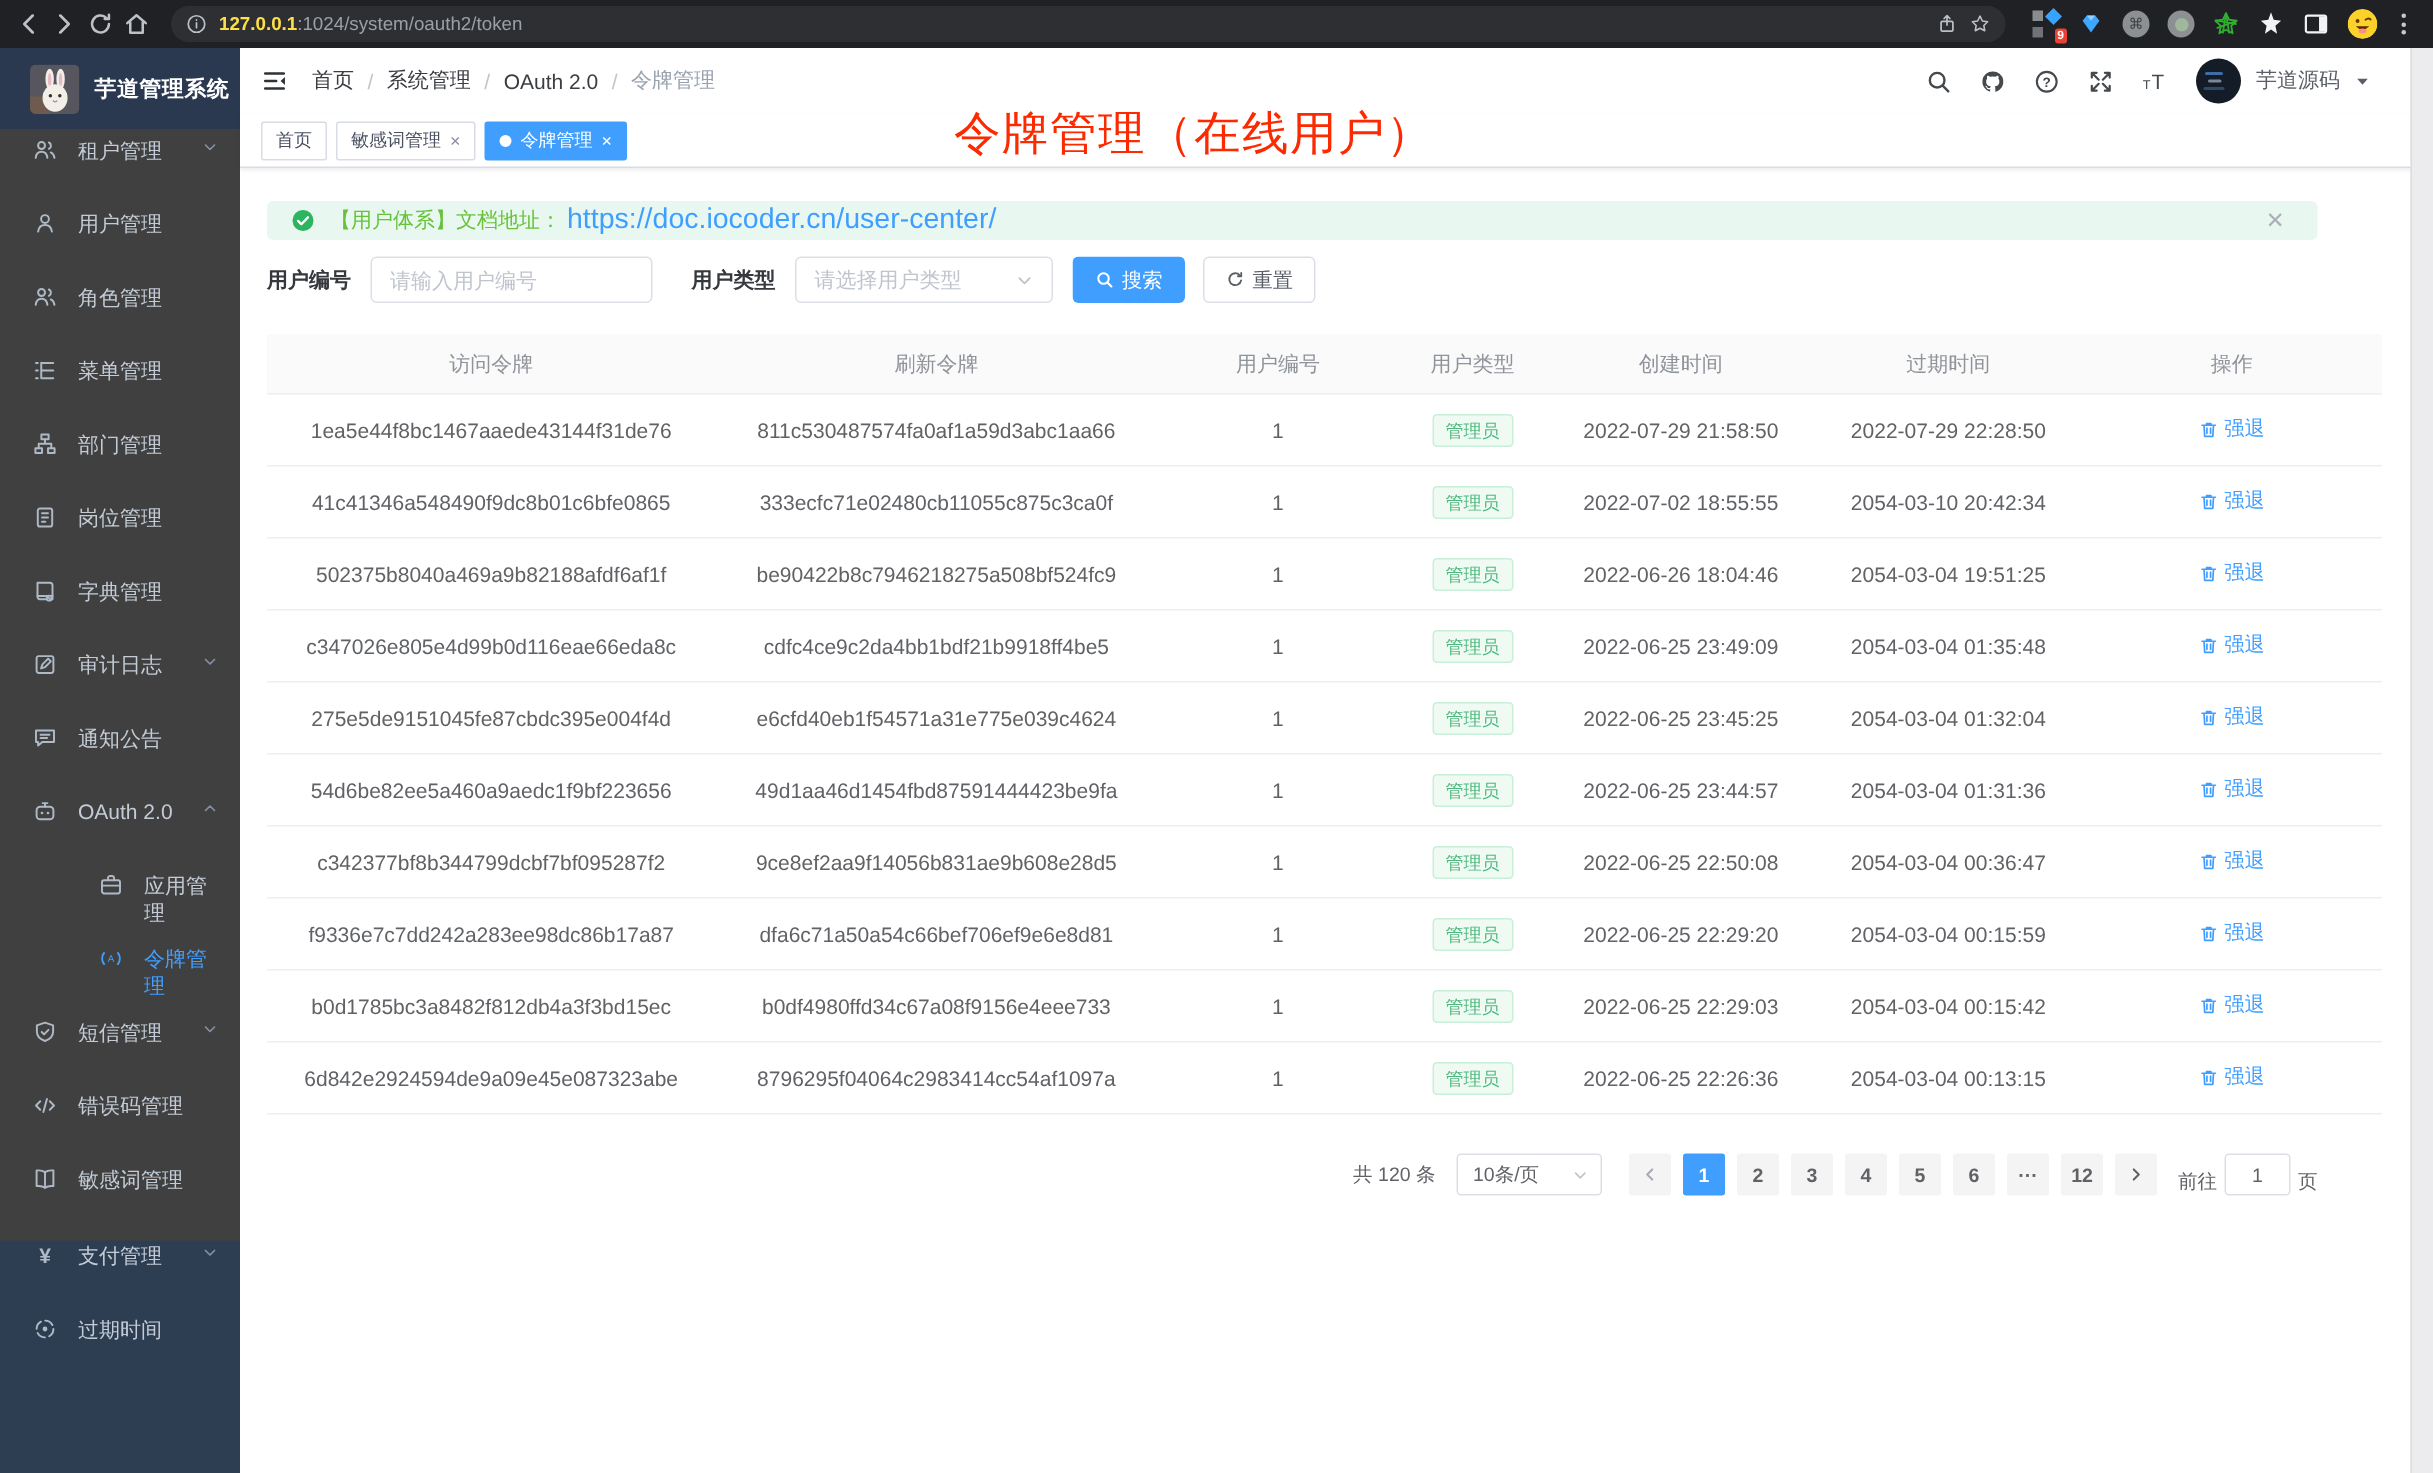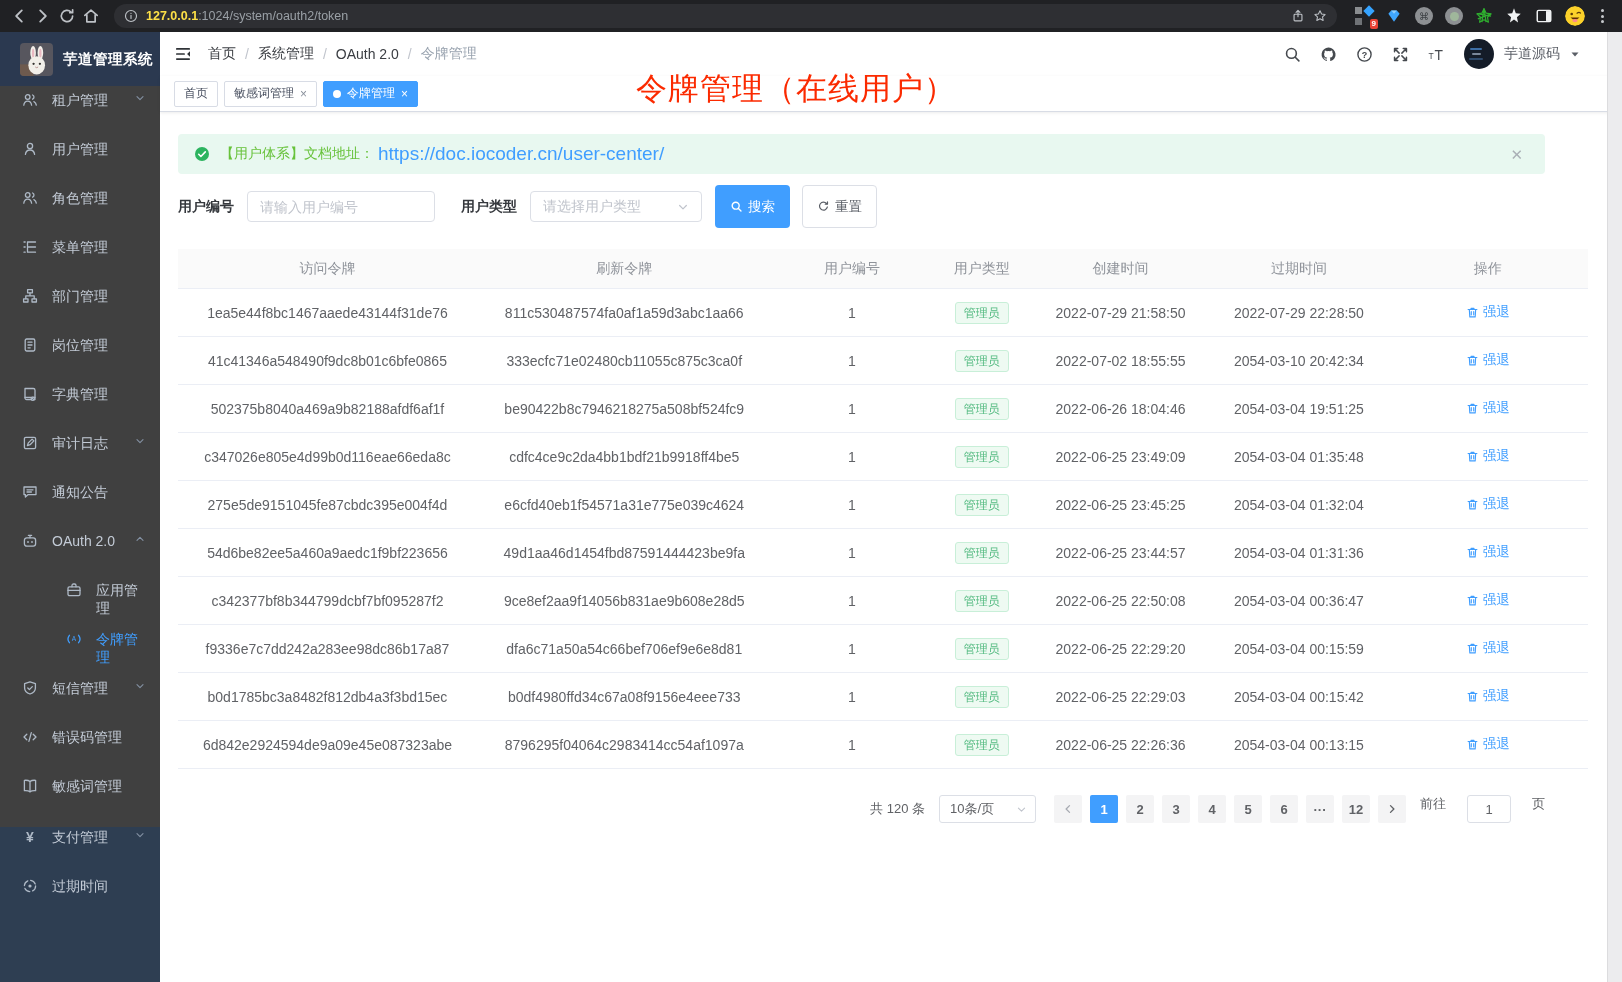--- a/index.html
+++ b/index.html
@@ -64,35 +64,35 @@
   .tab { height:26px; border:1px solid #d8dce5; background:#fff; color:#495060; font-size:12px; display:flex; align-items:center; gap:6px; padding:0 9px; cursor:pointer; border-radius:2px; }
   .tab .tab-close { font-size:12px; line-height:1; color:#8a919c; }
   .tab.active { background:#409eff; border-color:#409eff; color:#fff; }
   .tab.active .tab-close { color:#fff; }
   .tab-dot { width:8px; height:8px; border-radius:50%; background:#fff; }
 
   .annotation { position:absolute; left:476px; top:36px; z-index:9; font-size:31px; font-weight:500; letter-spacing:1px; white-space:nowrap; }
 
   .content { flex:1; padding:22px 34px 0 18px; position:relative; min-width:0; }
 
-  .alert { height:40px; background:#e8f8f0; border-radius:4px; display:flex; align-items:center; padding:0 16px; margin-right:43px; margin-bottom:11px; }
+  .alert { height:26px; background:#e8f8f0; border-radius:4px; display:flex; align-items:center; padding:0 16px; margin-right:43px; margin-bottom:11px; }
   .alert-check { width:16px; height:16px; flex:0 0 auto; }
   .alert-text { font-size:14px; color:#67c23a; margin-left:10px; }
   .alert-link { font-size:19px; color:#409eff; margin-left:4px; text-decoration:none; cursor:pointer; }
   .alert-close { margin-left:auto; margin-right:6px; color:#aab0b6; font-size:15px; cursor:pointer; line-height:1; }
 
   .filters { display:flex; align-items:center; margin-bottom:21px; font-size:14px; }
   .f-label { font-weight:700; color:#35383d; margin-right:13px; }
   .f-input, .f-select { height:31px; border:1px solid #dcdfe6; border-radius:4px; background:#fff; font-size:14px; color:#606266; padding:0 12px; font-family:inherit; }
   .f-input { width:188px; }
   .f-input::placeholder { color:#c0c4cc; }
   .f-select { width:172px; display:flex; align-items:center; color:#c0c4cc; cursor:pointer; }
   .f-select .sel-caret { margin-left:auto; width:12px; height:12px; color:#c0c4cc; }
   .gap1 { width:26px; }
-  .btn { height:43px; border-radius:4px; font-size:13.5px; display:flex; align-items:center; gap:5px; padding:0 14px; cursor:pointer; border:1px solid transparent; font-family:inherit; }
+  .btn { height:31px; border-radius:4px; font-size:13.5px; display:flex; align-items:center; gap:5px; padding:0 14px; cursor:pointer; border:1px solid transparent; font-family:inherit; }
   .btn-primary { background:#409eff; color:#fff; margin-left:13px; }
   .btn-plain { background:#fff; border-color:#dcdfe6; color:#5a5e66; margin-left:12px; }
   .btn-ic { width:13px; height:13px; }
 
   .table { font-size:14px; color:#606266; margin-right:0; }
   .trow { display:grid; grid-template-columns:21.2% 20.9% 11.4% 7% 12.7% 12.6% auto; align-items:center; }
   .thead { height:40px; background:#fafafa; color:#8f939a; font-weight:500; border-bottom:1px solid #ebeef5; }
   .td, .th { text-align:center; overflow:hidden; white-space:nowrap; }
   .tr { height:48px; border-bottom:1px solid #ebeef5; }
   .tag { display:inline-block; height:22px; line-height:20px; padding:0 8px; font-size:12px; color:#51b97f; background:#eefaf2; border:1px solid #c8efd8; border-radius:3px; }
@@ -100,21 +100,21 @@
   .kick-ic { width:13px; height:13px; }
 
   .pagination { display:flex; align-items:center; justify-content:flex-end; margin:26px 43px 0 0; font-size:13px; color:#606266; }
   .pg-total { margin-right:14px; }
   .pg-size { width:97px; height:28px; border:1px solid #dcdfe6; border-radius:3px; display:flex; align-items:center; padding:0 8px 0 10px; color:#606266; cursor:pointer; margin-right:14px; }
   .pg-size .sel-caret { margin-left:auto; width:11px; height:11px; color:#c0c4cc; }
   .pg-btn { min-width:28px; height:28px; margin:0 4px; background:#f4f4f5; border-radius:2px; display:flex; align-items:center; justify-content:center; font-weight:700; color:#606266; cursor:pointer; padding:0 5px; }
   .pg-btn.active { background:#409eff; color:#fff; }
   .pg-arrow { width:12px; height:12px; color:#a8abb2; }
   .pg-next .pg-arrow { color:#606266; }
-  .pg-goto { margin-left:10px; display:flex; align-items:flex-start; gap:21px; }
+  .pg-goto { margin-left:10px; display:flex; align-items:flex-end; gap:5px; }
   .pg-input { width:44px; height:28px; border:1px solid #dcdfe6; border-radius:3px; text-align:center; font-size:13px; color:#606266; font-family:inherit; }
 </style>
 </head>
 <body>
 
 <div class="screen">
 
   <div class="browser-bar">
     <span class="bicon">
         <svg viewBox="0 0 16 16" fill="none" stroke="currentColor" stroke-width="1.6" stroke-linecap="round" stroke-linejoin="round">

